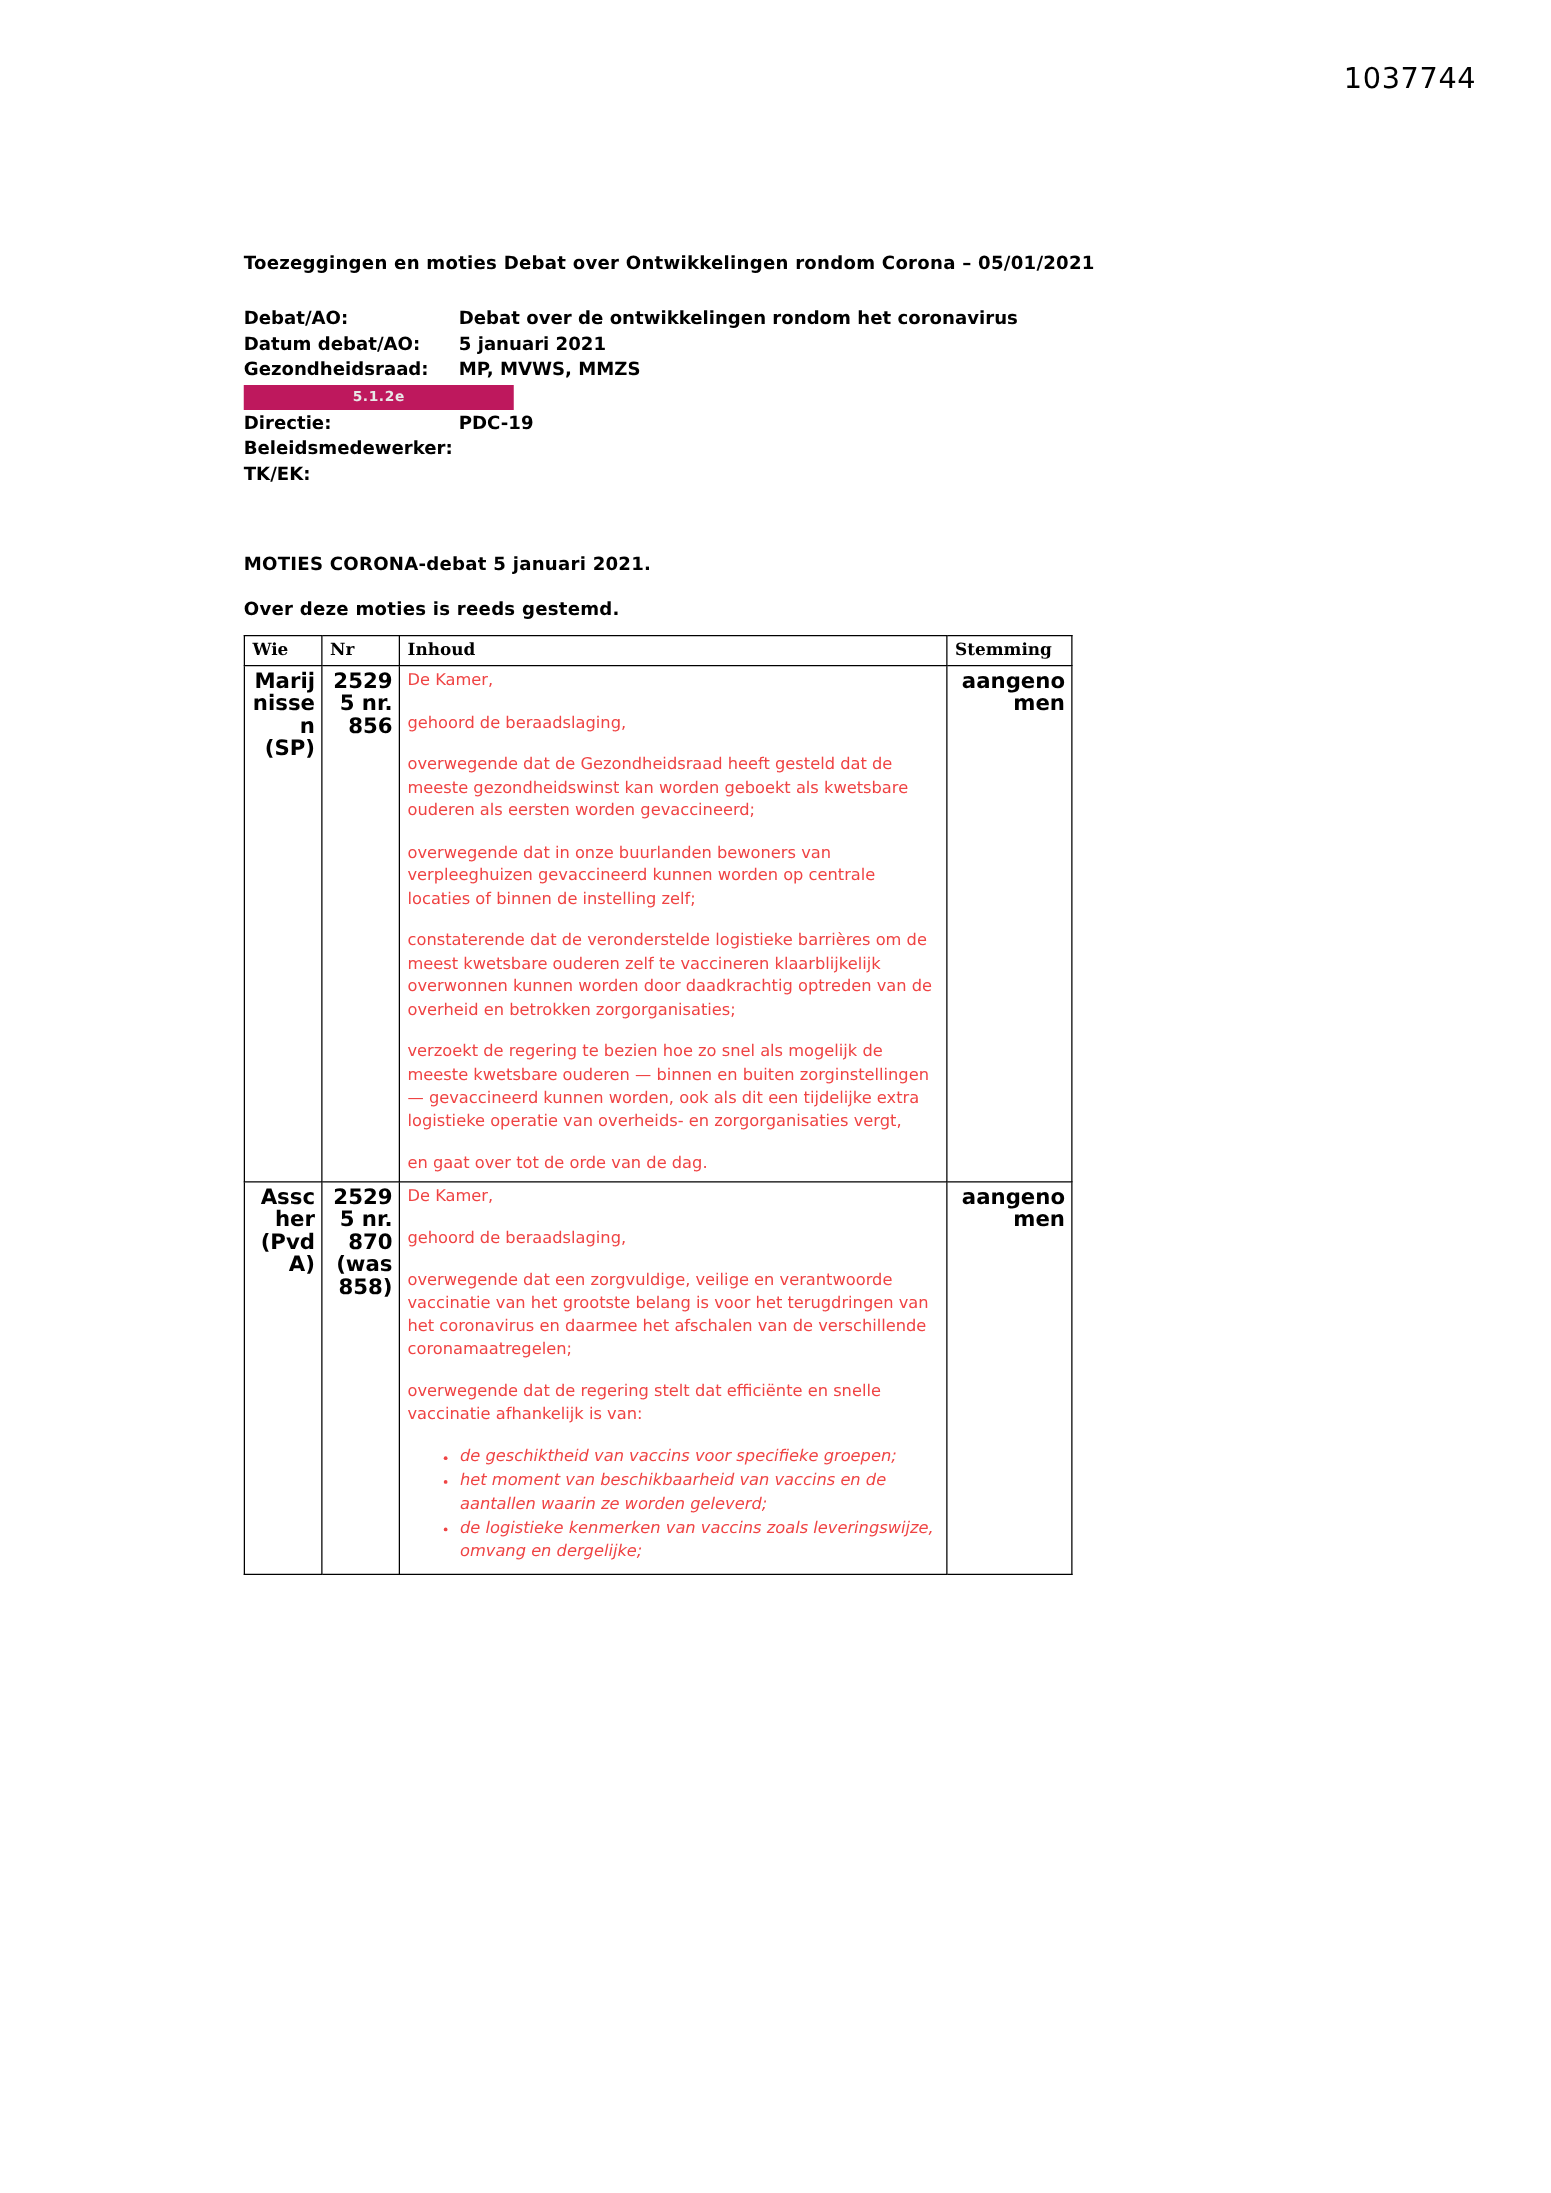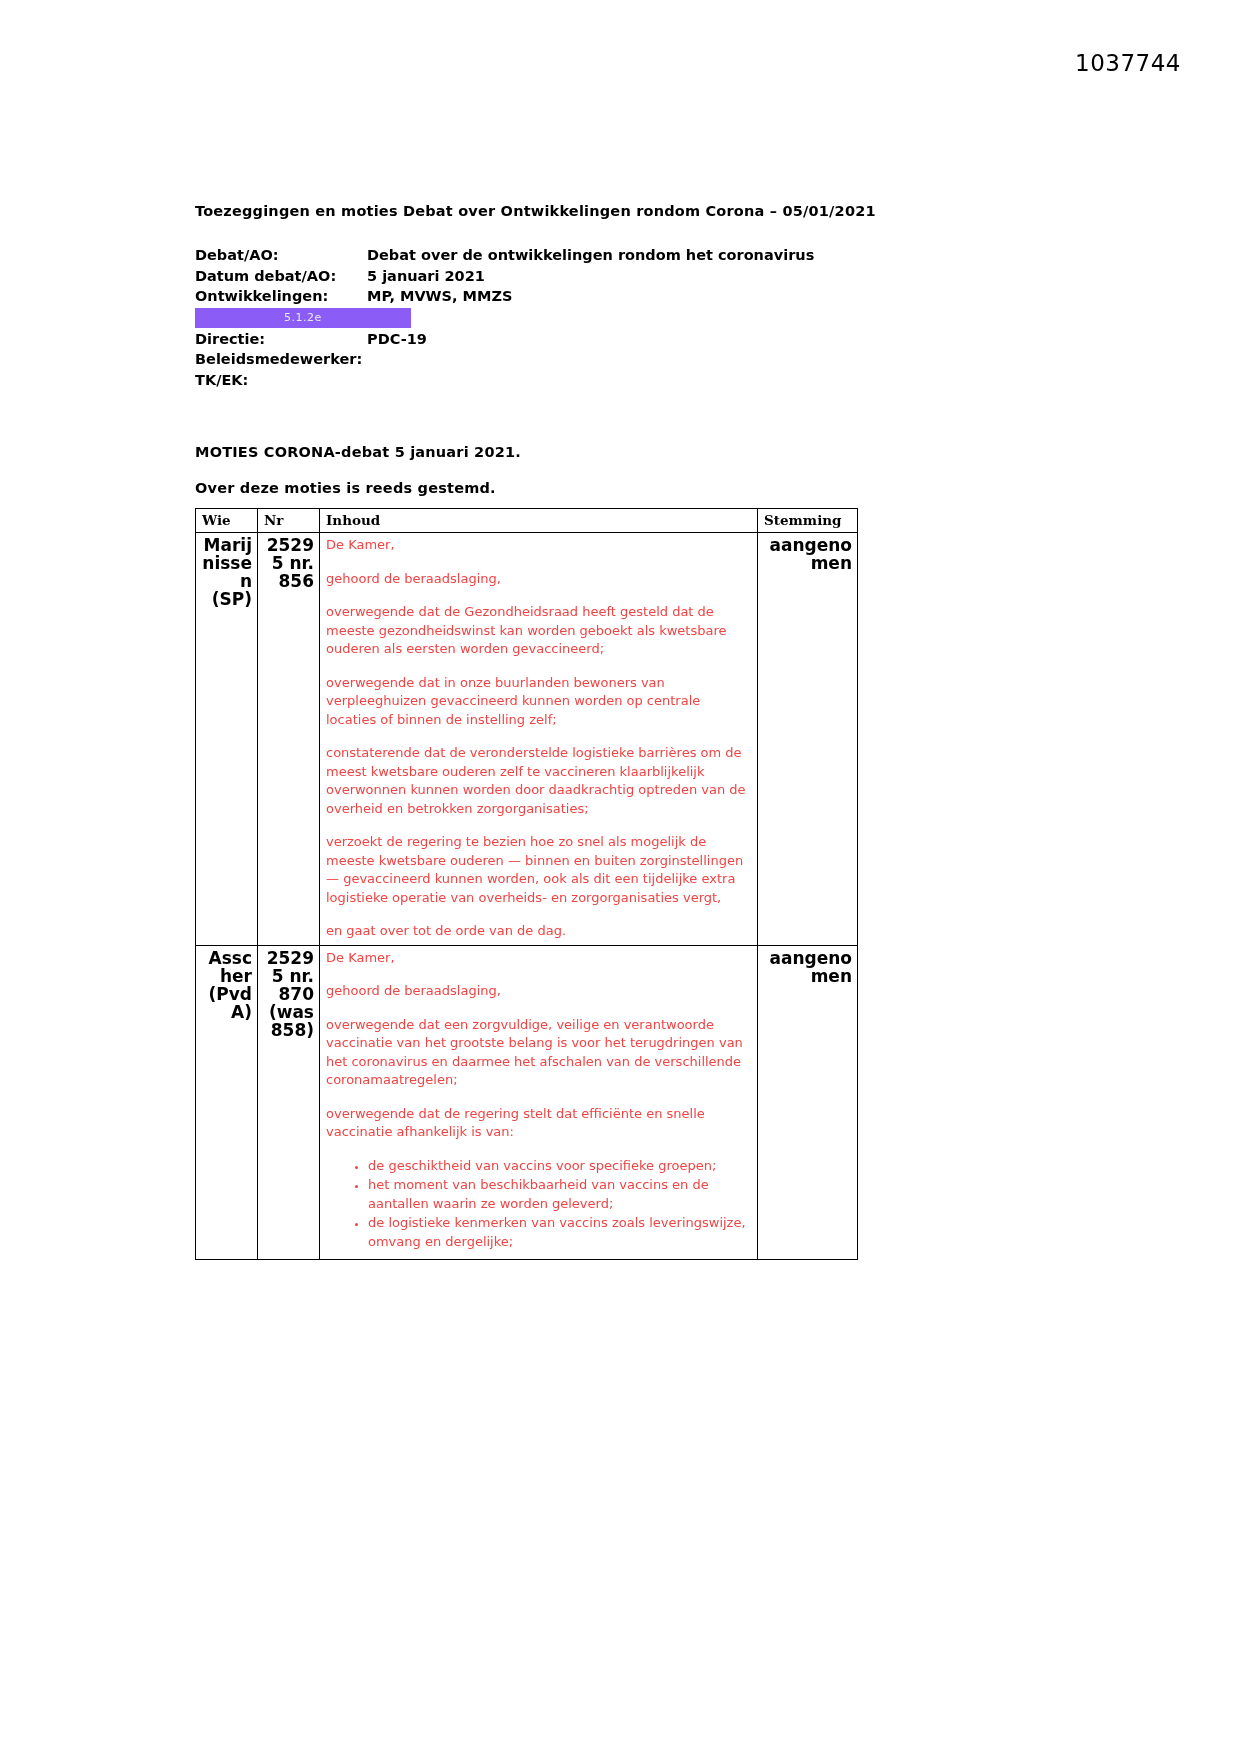--- a/index.html
+++ b/index.html
@@ -51,24 +51,24 @@
     display: flex;
   }
   .meta-label {
     width: 172px;
     flex: 0 0 172px;
   }
   .meta-value {
     flex: 1;
   }
   .redaction {
-    background: #8b5cf6;
+    background: #be185d;
     color: #e8e8e8;
     font-size: 11px;
-    font-weight: normal;
+    font-weight: bold;
     width: 216px;
     height: 20px;
     line-height: 20px;
     text-align: center;
     letter-spacing: 0.5px;
     margin: 1px 0 1px 0;
   }
   .section-title {
     font-weight: bold;
     font-size: 14.5px;
@@ -118,20 +118,21 @@
   }
   td.cell-inhoud p {
     margin: 0 0 15px 0;
   }
   td.cell-inhoud p.tight {
     margin-bottom: 0;
   }
   td.cell-inhoud ul {
     margin: 0 0 4px 0;
     padding-left: 42px;
+    font-style: italic;
   }
   td.cell-inhoud li {
     margin-bottom: 1px;
   }
   td.cell-inhoud li::marker {
     font-size: 11px;
   }
 </style>
 </head>
 <body>
@@ -147,21 +148,21 @@
     <div class="meta">
       <div class="meta-row">
         <div class="meta-label">Debat/AO:</div>
         <div class="meta-value">Debat over de ontwikkelingen rondom het coronavirus</div>
       </div>
       <div class="meta-row">
         <div class="meta-label">Datum debat/AO:</div>
         <div class="meta-value">5 januari 2021</div>
       </div>
       <div class="meta-row">
-        <div class="meta-label">Ontwikkelingen:</div>
+        <div class="meta-label">Gezondheidsraad:</div>
         <div class="meta-value">MP, MVWS, MMZS</div>
       </div>
       <div class="redaction">5.1.2e</div>
       <div class="meta-row">
         <div class="meta-label">Directie:</div>
         <div class="meta-value">PDC-19</div>
       </div>
       <div class="meta-row">
         <div class="meta-label">Beleidsmedewerker:</div>
         <div class="meta-value"></div>

